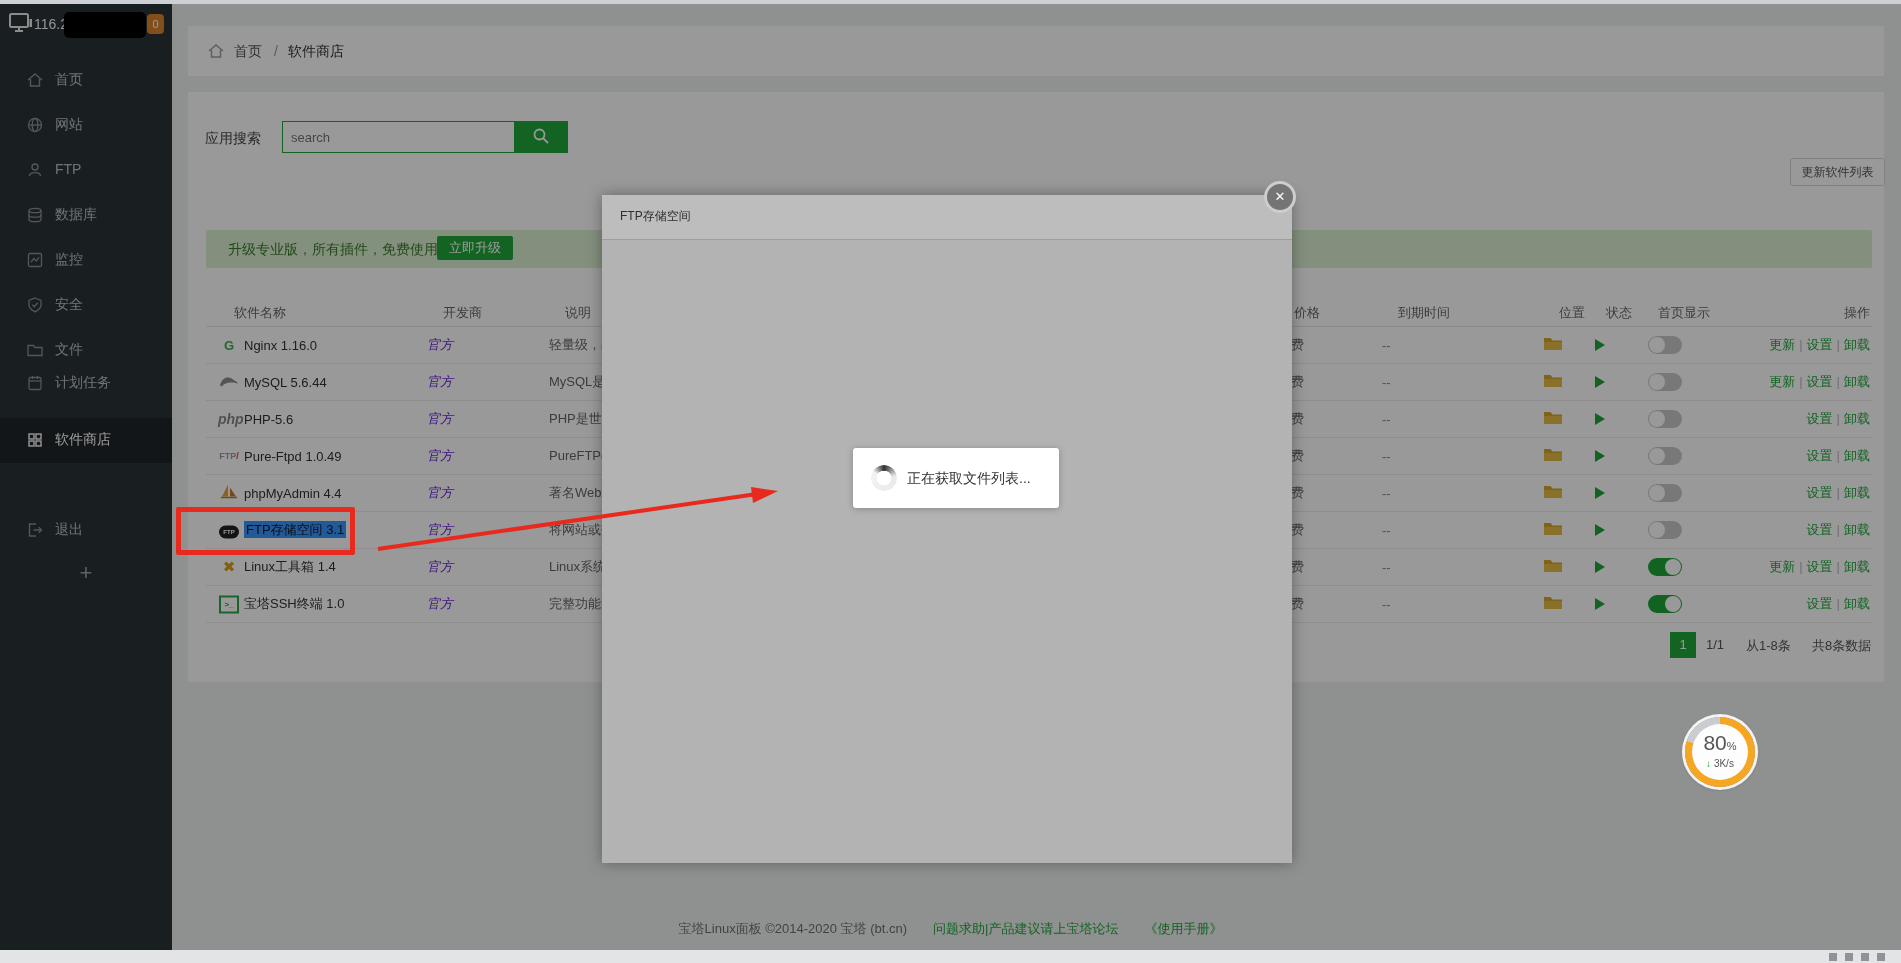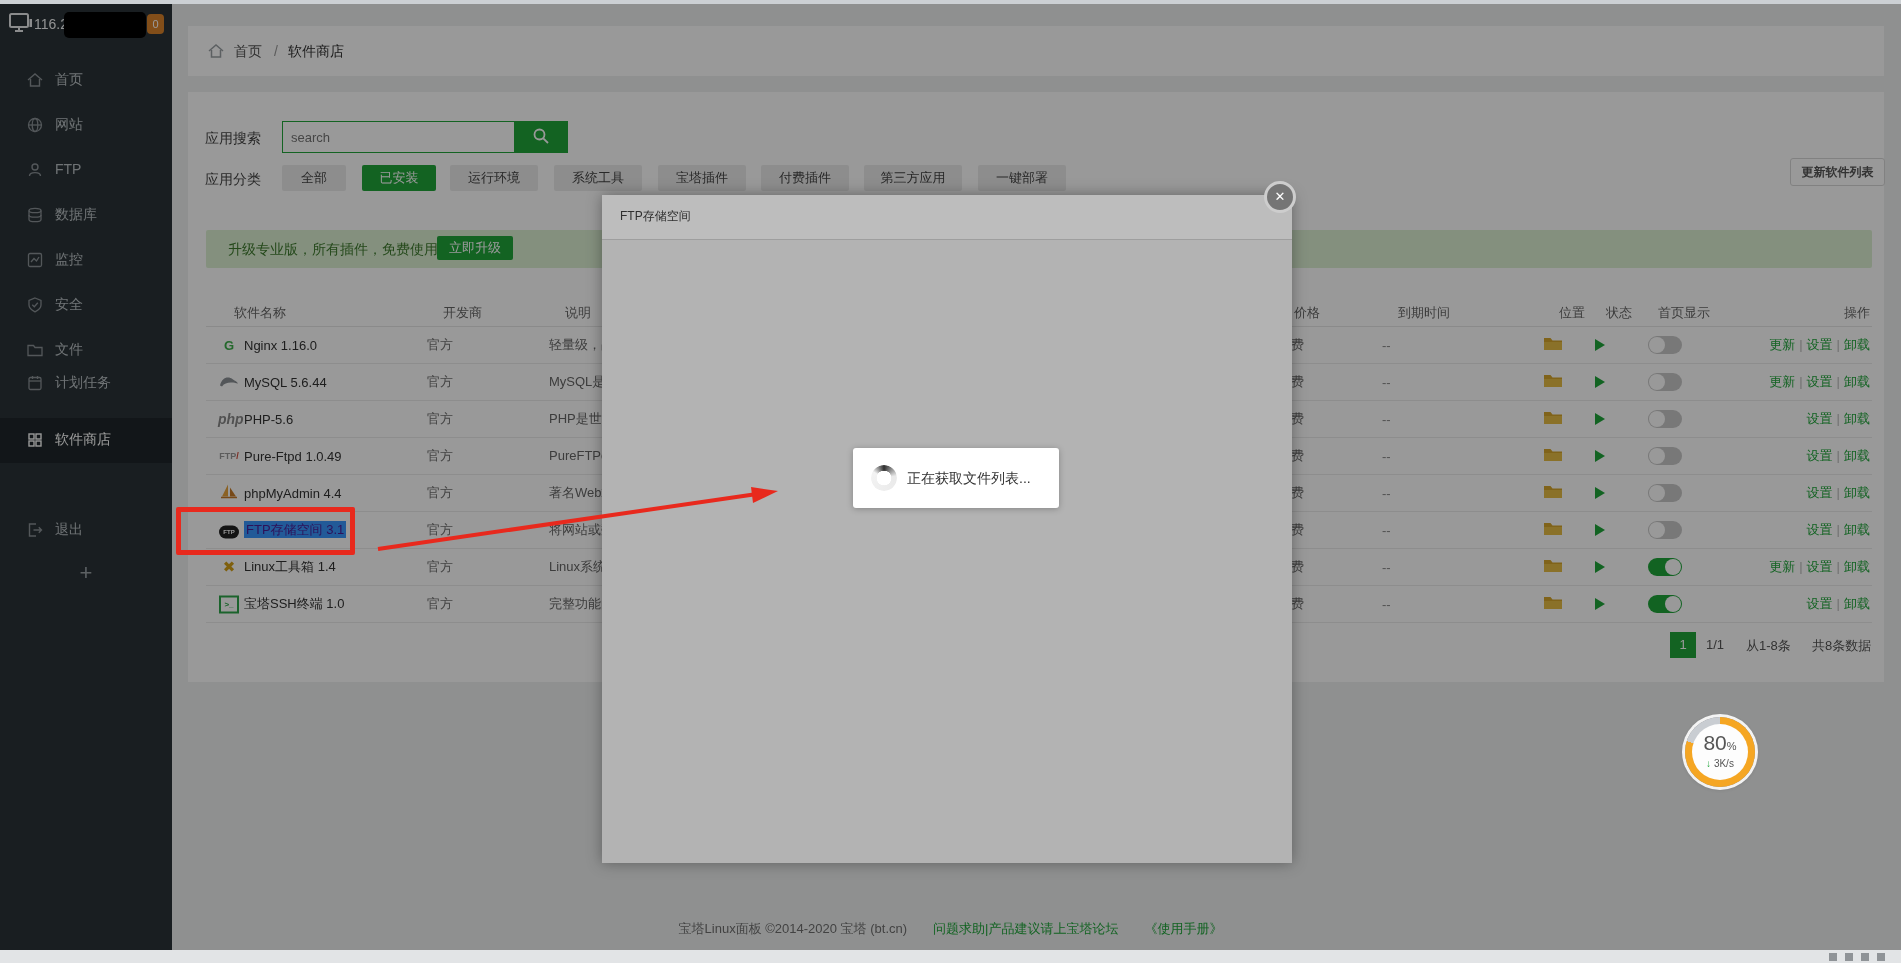--- a/index.html
+++ b/index.html
@@ -28,45 +28,45 @@
   
   #maincard{position:absolute;left:188px;top:92px;width:1696px;height:590px;background:#fff;z-index:1;}
   .flabel{position:absolute;font-size:14px;color:#444;}
   #searchrow .flabel{left:17px;top:38px;}
   #search-input{position:absolute;left:94px;top:29px;width:218px;height:30px;border:1px solid #20a53a;outline:none;padding:0 8px;font-size:13px;color:#333;background:#fff;}
   #search-btn{position:absolute;left:326px;top:29px;width:54px;height:32px;background:#20a53a;border:none;cursor:pointer;}
   #catrow{position:absolute;left:0;top:73px;width:1696px;height:30px;}
   #catrow .flabel{left:17px;top:6px;}
   .catbtn{position:absolute;top:0;height:26px;background:#ececec;border:none;border-radius:2px;font-size:13px;color:#444;cursor:pointer;font-family:inherit;}
   .catbtn.active{background:#20a53a;color:#fff;}
-  #update-btn{position:absolute;left:1602px;top:66px;width:95px;height:28px;background:#fff;border:1px solid #d8d8d8;border-radius:3px;font-size:12px;color:#555;cursor:pointer;font-family:inherit;font-weight:bold;}
+  #update-btn{position:absolute;left:1602px;top:66px;width:95px;height:28px;background:#fff;border:1px solid #d8d8d8;border-radius:3px;font-size:12px;color:#555;cursor:pointer;font-family:inherit;}
   #banner{position:absolute;left:18px;top:138px;width:1666px;height:38px;background:#dcf1d2;border-radius:2px;}
   #banner .btxt{position:absolute;left:22px;top:11px;font-size:14px;color:#3e7a2e;}
   #banner .bbtn{position:absolute;left:231px;top:6px;height:24px;padding:0 12px;background:#20a53a;border:none;border-radius:2px;color:#fff;font-size:13px;cursor:pointer;font-family:inherit;}
   
   #thead{position:absolute;left:18px;top:208px;width:1666px;height:26px;font-size:13px;color:#666;border-bottom:1px solid #e6e6e6;}
   #thead span{position:absolute;top:4px;margin-left:16px;}
   .trow{position:absolute;left:18px;width:1666px;height:37px;border-bottom:1px solid #ececec;font-size:13px;color:#333;}
   .cell{position:absolute;top:50%;transform:translateY(-50%);white-space:nowrap;}
   .ci{left:12px;width:22px;text-align:center;}
   .cn{left:38px;}
-  .cd{left:221px;color:#737373;}
+  .cd{left:221px;color:#6d28d9;font-style:italic;}
   .cs{left:343px;color:#666;width:700px;overflow:hidden;}
   .cp{left:1072px;color:#666;}
   .ce{left:1176px;color:#888;}
   .cf{left:1337px;}
   .cply{left:1389px;width:0;height:0;border-left:10px solid #1fa53a;border-top:6px solid transparent;border-bottom:6px solid transparent;cursor:pointer;}
   .ctg{left:1442px;width:34px;height:18px;border-radius:10px;background:#c9c9c9;cursor:pointer;}
   .ctg i{position:absolute;width:16px;height:16px;border-radius:50%;background:#fff;top:1px;left:1px;}
   .ctg.on{background:#1fa53a;}
   .ctg.on i{left:auto;right:1px;}
   .cops{right:2px;color:#ddd;}
   .cops a{color:#20a53a;cursor:pointer;text-decoration:none;}
   .cops .ps{color:#bbb;margin:0 4px;}
-  .sel{background:#3a96fd;color:#4c1d95;padding:1px 2px;}
+  .sel{background:#3a96fd;color:#0f172a;padding:1px 2px;}
   .icny{font-size:13px;font-weight:bold;}
   
   #pager{position:absolute;left:18px;top:540px;width:1666px;height:30px;font-size:13px;color:#555;}
   #pager .pbox{position:absolute;left:1464px;top:0;width:26px;height:26px;background:#20a53a;color:#fff;text-align:center;line-height:26px;cursor:pointer;}
   #pager .pp{position:absolute;left:1500px;top:5px;}
   #pager .pr{position:absolute;left:1540px;top:5px;}
   #pager .pt{position:absolute;left:1606px;top:5px;}
   
   #footer{position:absolute;left:0;top:920px;width:1901px;text-align:center;font-size:13px;color:#6f6f6f;z-index:1;}
   #footer a{color:#20a53a;text-decoration:none;cursor:pointer;}
@@ -205,31 +205,20 @@
     <div id="searchrow">
       <span class="flabel">应用搜索</span>
       <input id="search-input" placeholder="search" style="">
       <button id="search-btn">
         <svg width="18" height="18" viewBox="0 0 18 18" fill="none" stroke="#ffffff" stroke-width="1.8">
             <circle cx="7.5" cy="7.5" r="5"></circle>
             <line x1="11.3" y1="11.3" x2="16" y2="16"></line>
           </svg>
       </button>
     </div>
-    <div id="catrow">
-      <span class="flabel">应用分类</span>
-      <button class="catbtn" style="left:94px;width:64px">全部</button>
-      <button class="catbtn active" style="left:174px;width:74px">已安装</button>
-      <button class="catbtn" style="left:262px;width:88px">运行环境</button>
-      <button class="catbtn" style="left:366px;width:88px">系统工具</button>
-      <button class="catbtn" style="left:470px;width:88px">宝塔插件</button>
-      <button class="catbtn" style="left:573px;width:88px">付费插件</button>
-      <button class="catbtn" style="left:676px;width:98px">第三方应用</button>
-      <button class="catbtn" style="left:790px;width:88px">一键部署</button>
-    </div>
     <button id="update-btn">更新软件列表</button>
 
     <div id="banner">
       <span class="btxt">升级专业版，所有插件，免费使用。</span>
       <button class="bbtn">立即升级</button>
     </div>
 
     <div id="thead">
       <span style="left:12px">软件名称</span>
       <span style="left:221px">开发商</span>

